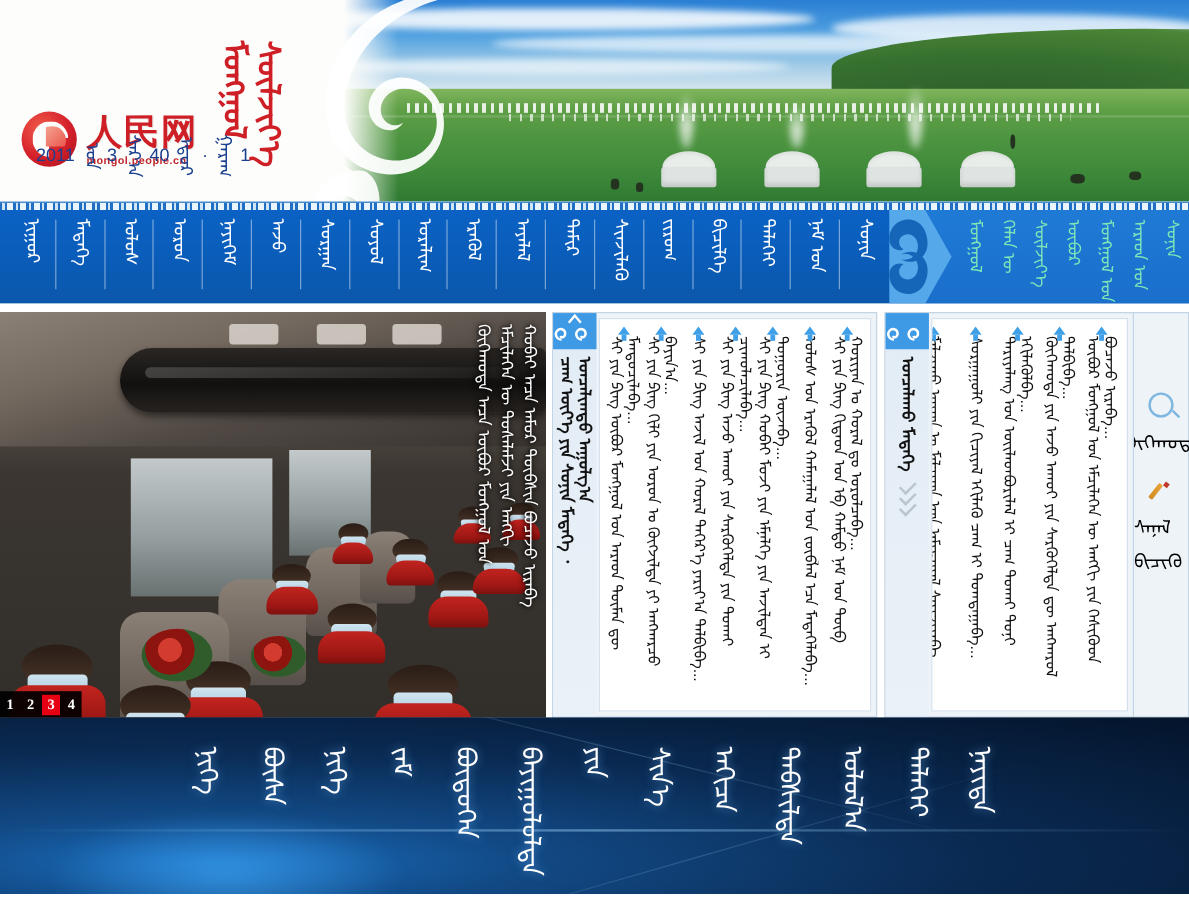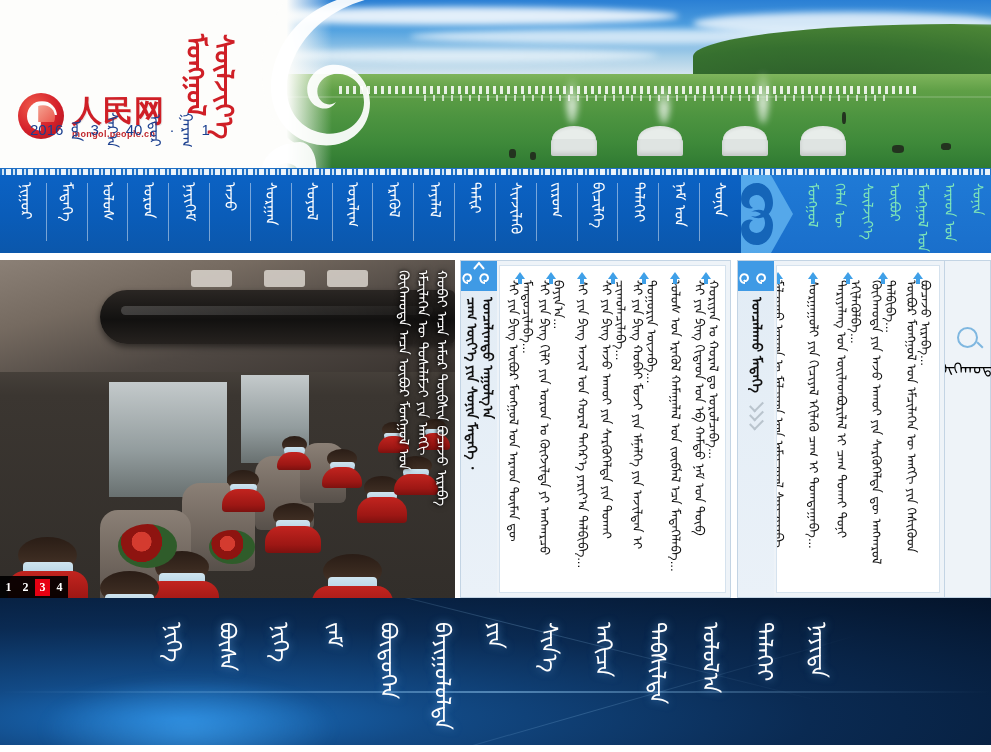--- a/index.html
+++ b/index.html
@@ -219,21 +219,21 @@
         <div class="logo-cn">人民网</div>
         <div class="logo-url">mongol.people.cn</div>
       </div>
       <div class="mn-logo-row">
         <span>ᠮᠣᠩᠭᠣᠯ</span>
         <span>ᠰᠦᠯᠵᠢᠶ᠎ᠡ</span>
       </div>
     </div>
 
     <div class="date-row">
-      <span>2016</span>
+      <span>2011</span>
       <span class="mn">ᠣᠨ</span>
       <span>3</span>
       <span class="mn">ᠰᠠᠷ᠎ᠠ</span>
       <span>40</span>
       <span class="mn">ᠡᠳᠦᠷ</span>
       <span>·</span>
       <span class="mn">ᠭᠠᠷᠠᠭ</span>
       <span>1</span>
     </div>
 
@@ -515,20 +515,27 @@
             <div class="arrow"></div>
             <div class="txt">ᠮᠠᠯᠵᠢᠬᠤ ᠣᠷᠣᠨ ᠤ ᠮᠠᠯᠴᠢᠳ ᠤᠨ ᠠᠮᠢᠳᠤᠷᠠᠯ ᠰᠠᠶᠢᠵᠢᠷᠠᠪᠠ...</div>
           </div>
         </div>
     </div>
 
     <div class="tools" id="toolsBox">
         <div class="toolcol">
           <div class="mag"></div>
           <div class="lbl">ᠬᠥᠬᠡᠬᠣᠲᠠ</div>
+        </div>
+        <div class="toolcol">
+          <div class="pen">
+            <i></i>
+            <b></b>
+          </div>
+          <div class="lbl">ᠰᠠᠨᠠᠯ ᠪᠢᠴᠢᠬᠦ</div>
         </div>
       </div>
   </div>
 
   <div class="footer">
     <div class="f-glow"></div>
     <div class="f-ray r1"></div>
     <div class="f-ray r2"></div>
     <div class="f-ray r3"></div>
     <div class="f-text" id="footBox">

